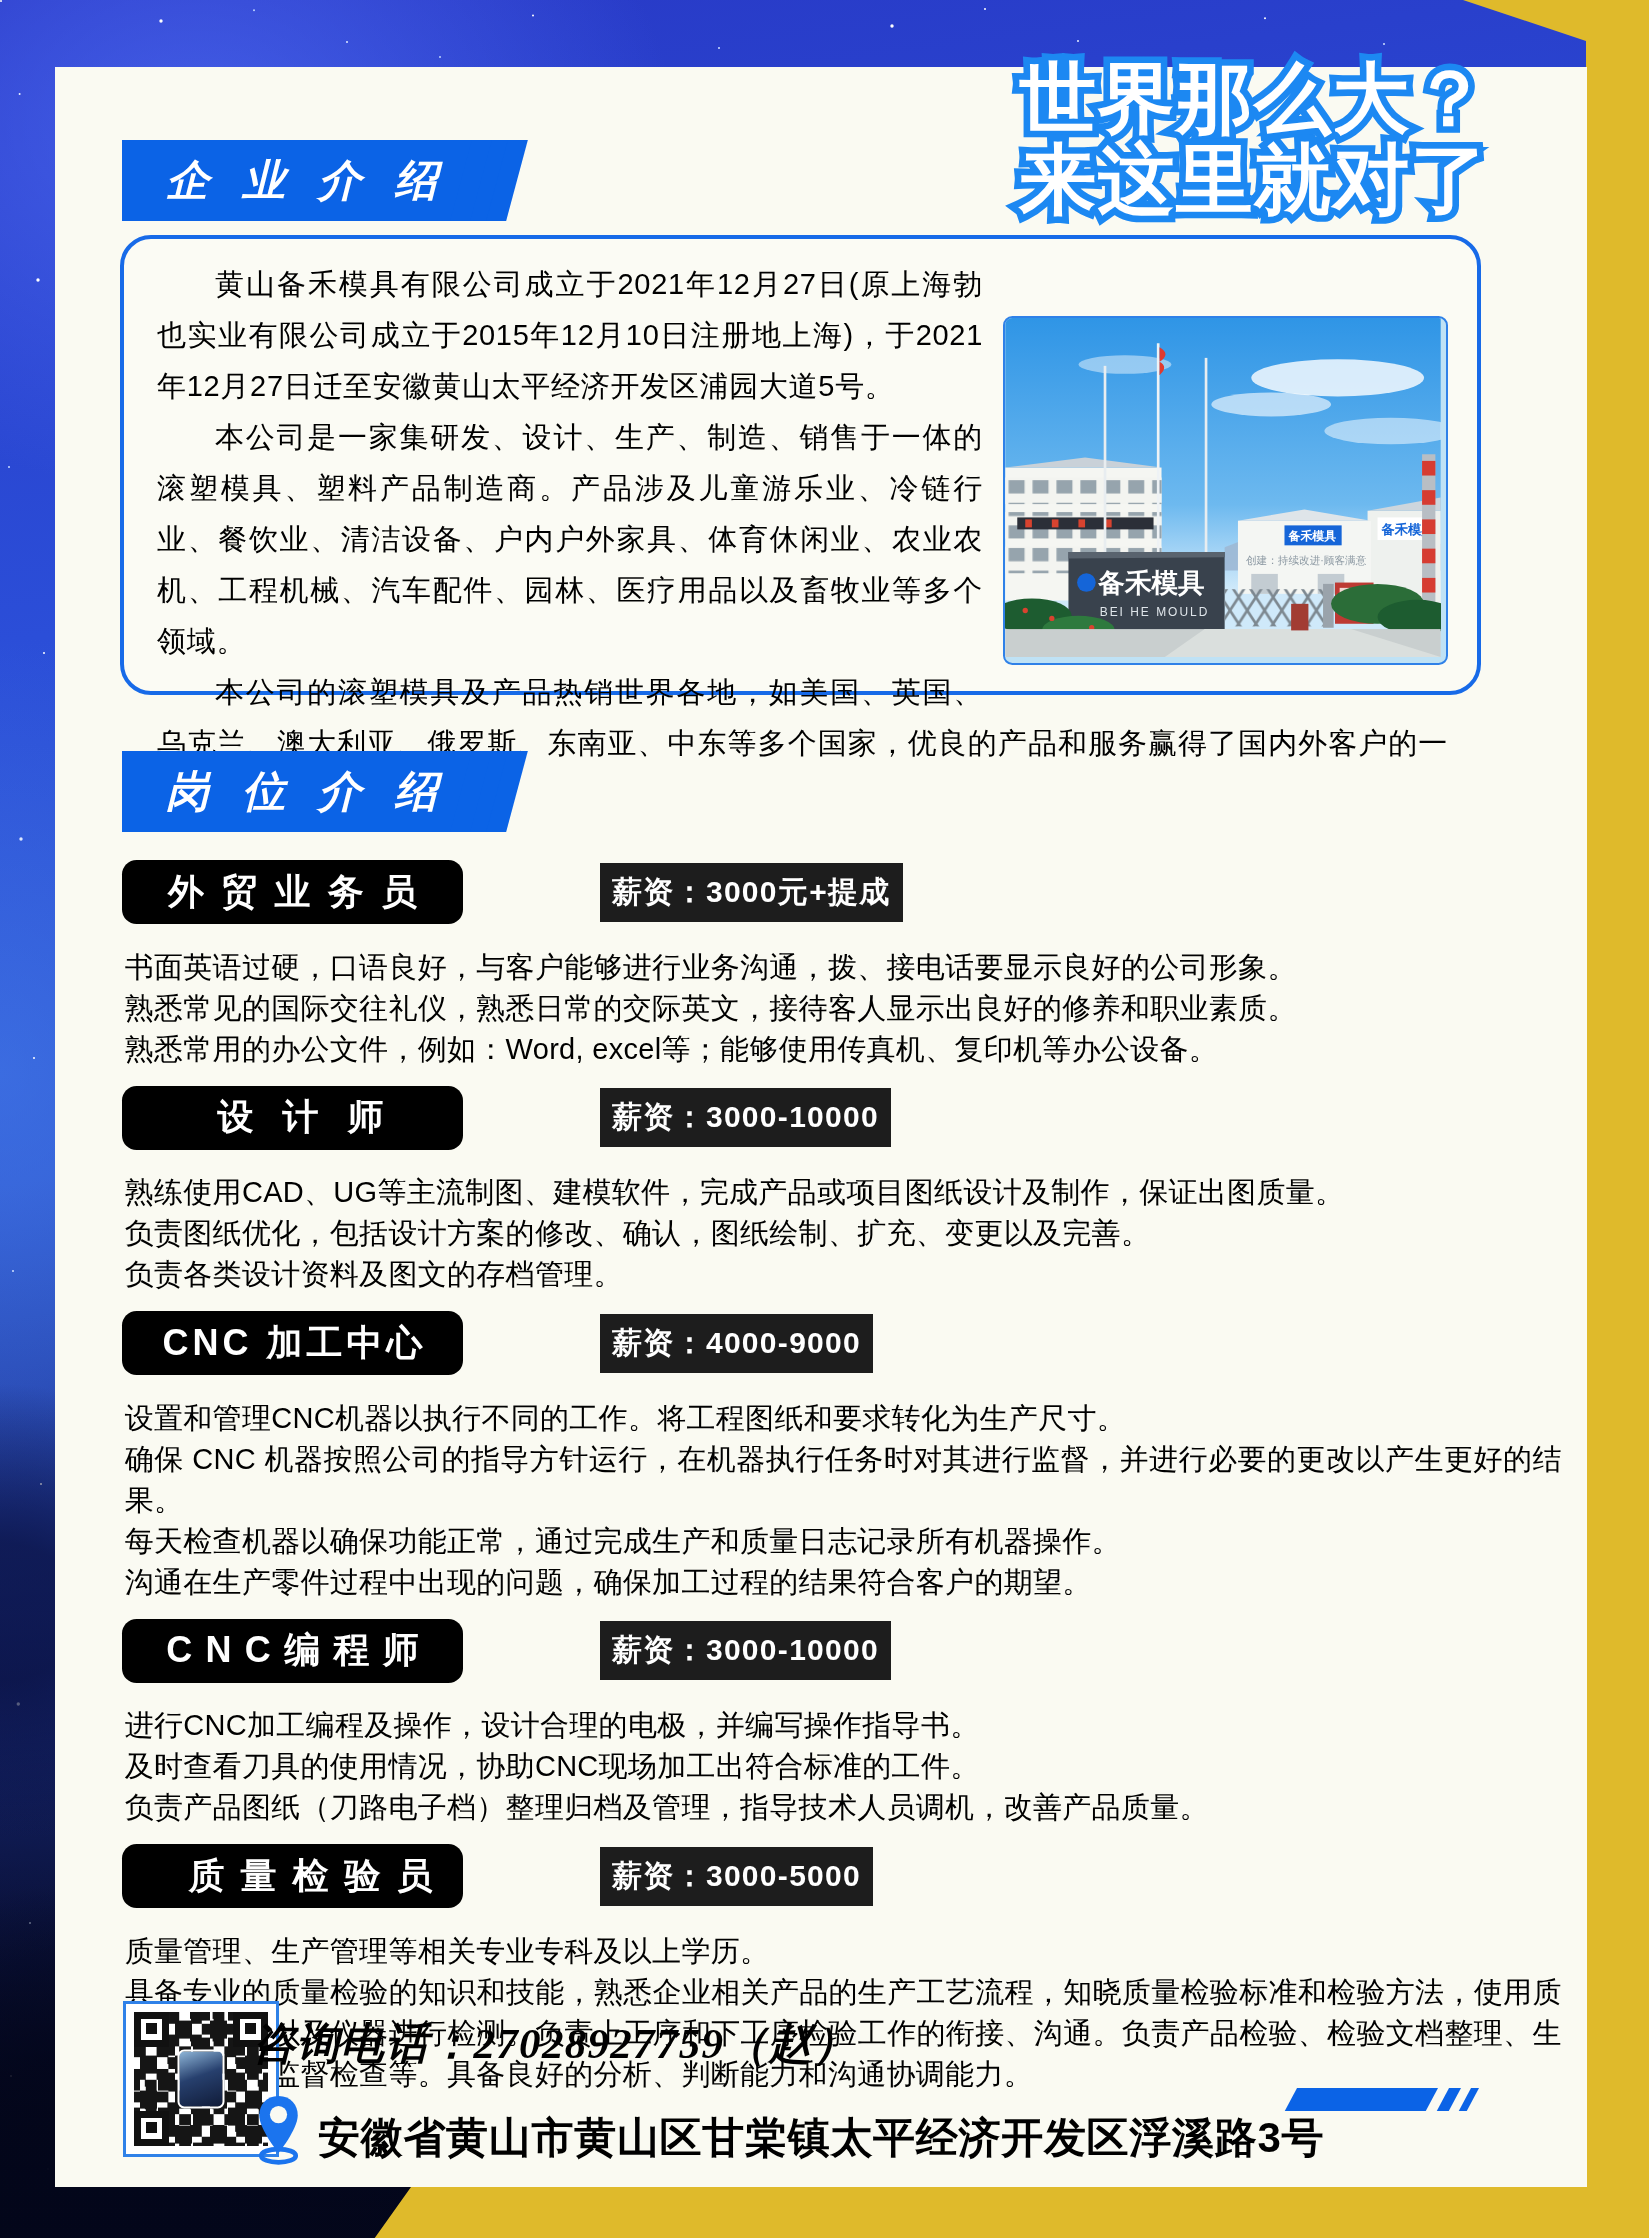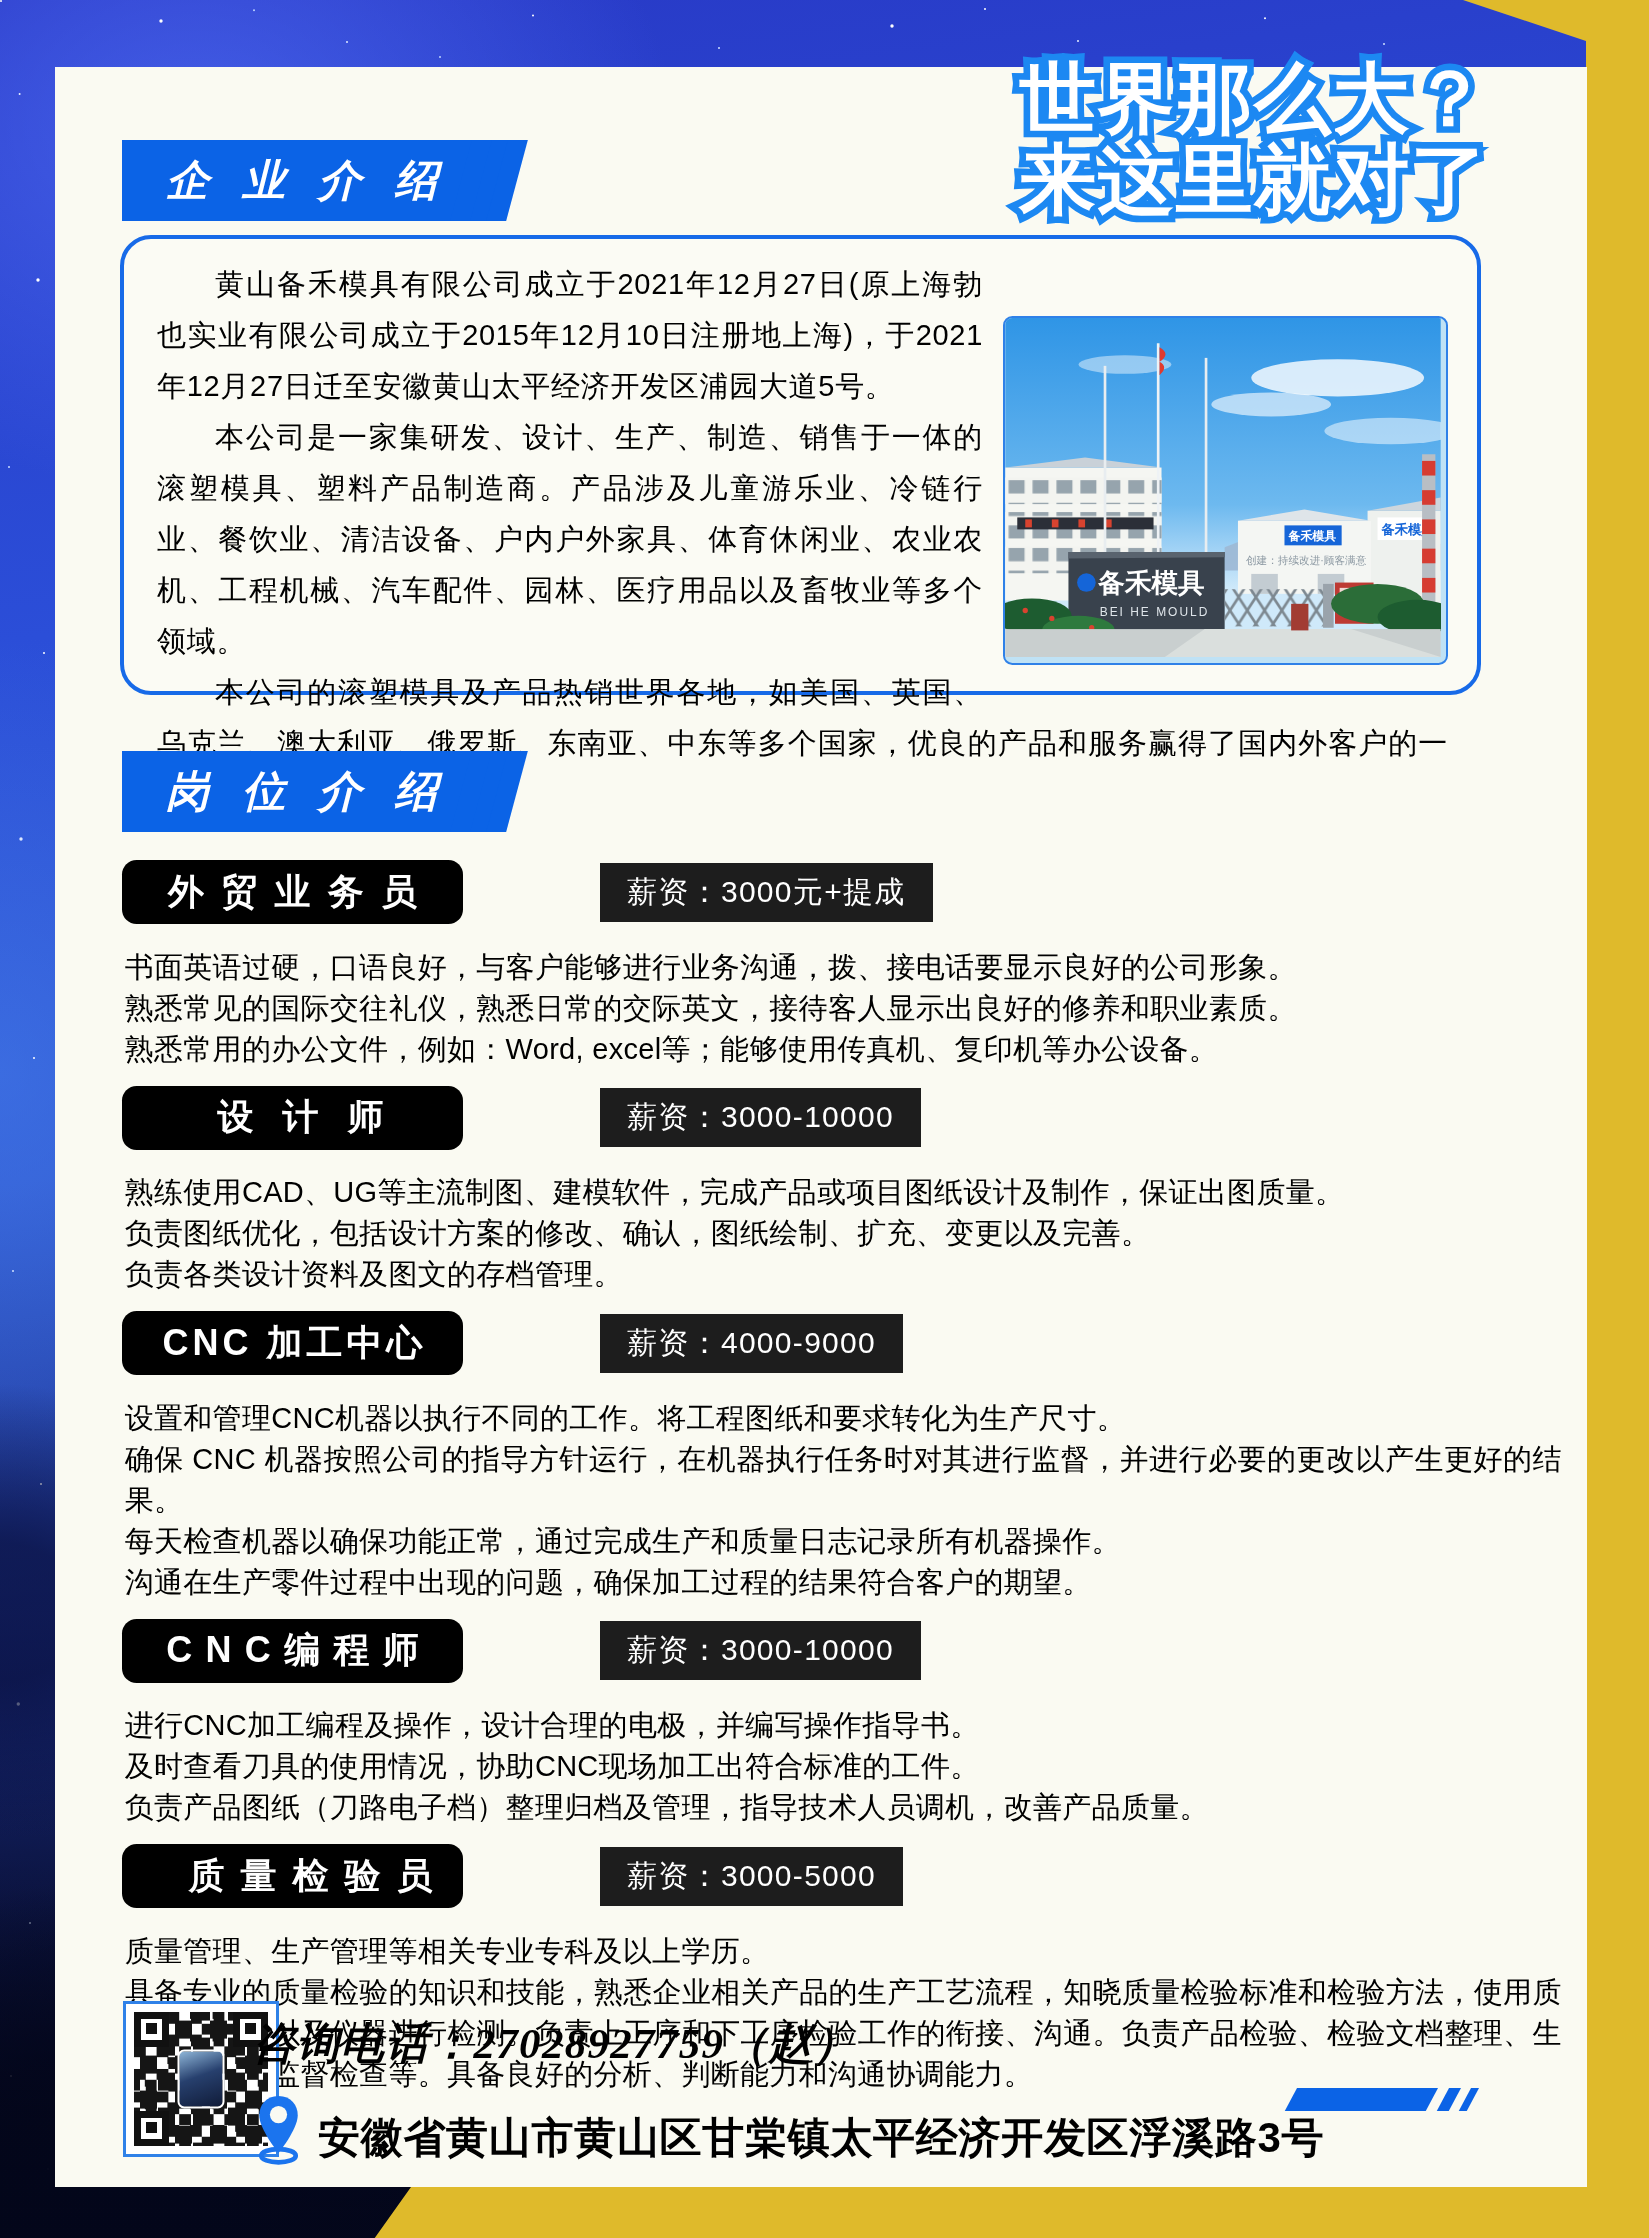--- a/index.html
+++ b/index.html
@@ -61,22 +61,22 @@
   .jobs{position:absolute;left:67px;top:793px;right:13.3px;}
   .job-head{display:flex;align-items:center;}
   .job-badge{width:341px;height:64px;border-radius:14.6px;background:#000000;color:#fff;
     font-weight:bold;font-size:36px;display:flex;align-items:center;justify-content:center;
     box-sizing:border-box;}
   .ls5{letter-spacing:17.3px;text-indent:17.3px;}
   .ls3{letter-spacing:29px;text-indent:29px;padding-left:16px;}
   .lsC{letter-spacing:4px;text-indent:4px;}
   .lsP{letter-spacing:13.3px;text-indent:13.3px;}
   .lsQ{letter-spacing:16px;text-indent:16px;padding-left:36px;}
-  .salary{margin-left:137px;height:59px;background:#1d1d1d;color:#fff;font-weight:normal;
-    font-size:30px;display:flex;align-items:center;padding:0 27px;letter-spacing:1.3px;text-align:center;}
+  .salary{margin-left:137px;height:59px;background:#1d1d1d;color:#fff;font-weight:bold;
+    font-size:30px;display:flex;align-items:center;padding:0 12px;letter-spacing:1.3px;text-align:center;}
   .job-desc{margin:22.6px 12px 16px 2.7px;}
   .job-desc p{margin:0;font-size:29px;line-height:41px;color:#000;letter-spacing:0.3px;text-align:justify;}
   .job{margin-bottom:16px;}
 
   
   .contact{position:absolute;left:67px;top:1931px;right:78px;height:246px;}
   .qr{position:absolute;left:1.3px;top:2.7px;width:156px;height:156px;box-sizing:border-box;
     border:3.3px solid #2f81e8;background:#fff;padding:8px;}
   .qr-pat{position:relative;width:100%;height:100%;background:
       repeating-conic-gradient(#151515 0 25%, rgba(0,0,0,0) 0 50%) 0 0/22.6px 22.6px,

